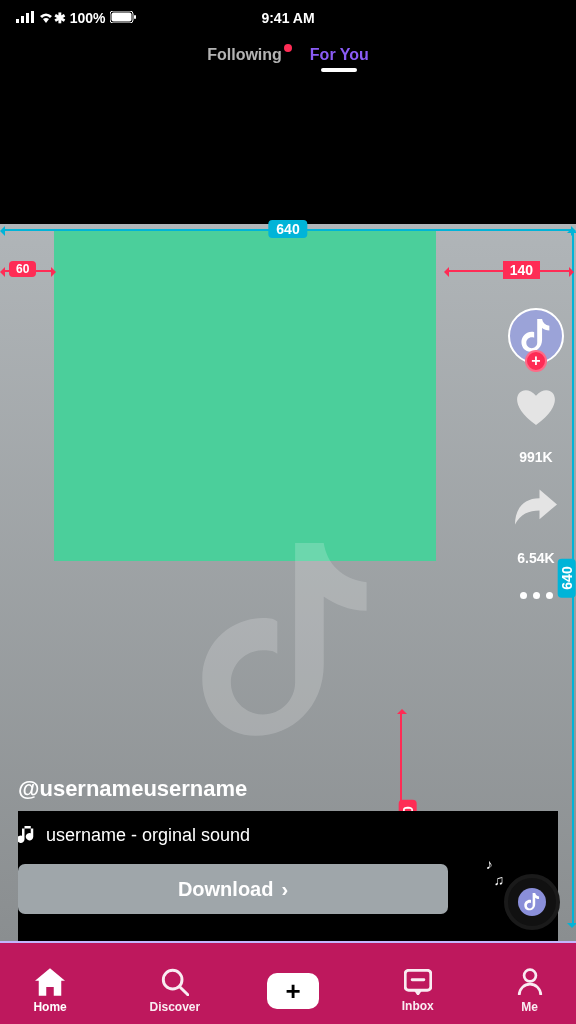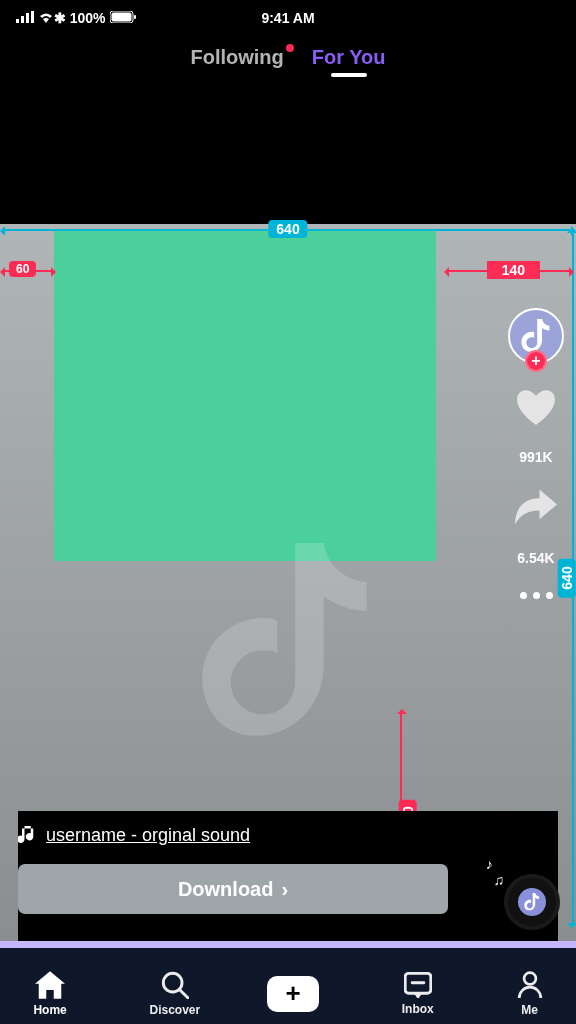--- a/index.html
+++ b/index.html
@@ -1,21 +1,21 @@
 <!DOCTYPE html>
 <html><head>
 <meta charset="utf-8">
 <style>
 *{margin:0;padding:0;box-sizing:border-box;font-family:-apple-system,BlinkMacSystemFont,sans-serif;}
 body{width:576px;height:1024px;background:#000;overflow:hidden;position:relative;}
 .status-bar{height:36px;display:flex;align-items:center;padding:0 16px;color:#fff;font-size:14px;font-weight:600;}
 .status-left,.status-right{display:flex;align-items:center;gap:4px;}
 .status-center{position:absolute;left:50%;transform:translateX(-50%);}
 .top-tabs{display:flex;justify-content:center;gap:28px;padding:10px 0 16px;position:relative;z-index:10;}
-.tab{color:rgba(255,255,255,0.7);font-size:20px;font-weight:700;position:relative;}
+.tab{color:rgba(255,255,255,0.7);font-size:16px;font-weight:700;position:relative;}
 .tab.active{color:#8b5cf6;}
 .tab.active::after{content:'';position:absolute;bottom:-8px;left:50%;transform:translateX(-50%);width:36px;height:4px;background:#fff;border-radius:2px;}
 .tab .dot{position:absolute;top:-2px;right:-10px;width:8px;height:8px;background:#fe2c55;border-radius:50%;}
 .video-area{position:absolute;top:224px;left:0;right:0;bottom:83px;background:linear-gradient(180deg,#b0b5b8,#8a8e90);overflow:visible;}
 .watermark{position:absolute;left:50%;top:50%;transform:translate(-50%,-20%);opacity:0.18;}
 .safe-zone{position:absolute;top:5px;left:54px;width:382px;height:332px;background:#4bcf9b;}
 .dim-top{position:absolute;top:5px;left:2px;right:2px;border-top:2px solid #00b4d8;}
 .dim-top::before,.dim-top::after{content:'';position:absolute;top:-5px;width:0;height:0;border:5px solid transparent;}
 .dim-top::before{left:-2px;border-right-color:#00b4d8;border-left:none;}
 .dim-top::after{right:-2px;border-left-color:#00b4d8;border-right:none;}
@@ -27,45 +27,45 @@
 .dim-right-v .lbl{position:absolute;top:50%;right:-14px;transform:translateY(-50%) rotate(-90deg);background:#00b4d8;color:#fff;font-size:14px;font-weight:700;padding:1px 8px;border-radius:4px;}
 .dim-left{position:absolute;top:46px;left:2px;width:52px;border-top:2px solid #fe2c55;}
 .dim-left::before,.dim-left::after{content:'';position:absolute;top:-5px;width:0;height:0;border:5px solid transparent;}
 .dim-left::before{left:-2px;border-right-color:#fe2c55;border-left:none;}
 .dim-left::after{right:-2px;border-left-color:#fe2c55;border-right:none;}
 .dim-left .lbl{position:absolute;top:-11px;left:7px;background:#fe2c55;color:#fff;font-size:12px;font-weight:700;padding:1px 7px;border-radius:4px;}
 .dim-right{position:absolute;top:46px;right:4px;width:126px;border-top:2px solid #fe2c55;}
 .dim-right::before,.dim-right::after{content:'';position:absolute;top:-5px;width:0;height:0;border:5px solid transparent;}
 .dim-right::before{left:-2px;border-right-color:#fe2c55;border-left:none;}
 .dim-right::after{right:-2px;border-left-color:#fe2c55;border-right:none;}
-.dim-right .lbl{position:absolute;top:-11px;right:32px;background:#fe2c55;color:#fff;font-size:14px;font-weight:700;padding:1px 15px;border-radius:0;}
+.dim-right .lbl{position:absolute;top:-11px;right:32px;background:#fe2c55;color:#fff;font-size:14px;font-weight:700;padding:1px 7px;border-radius:0;}
 .dim-bottom{position:absolute;bottom:16px;left:400px;height:214px;border-left:2px solid #fe2c55;}
 .dim-bottom::before,.dim-bottom::after{content:'';position:absolute;left:-5px;width:0;height:0;border:5px solid transparent;}
 .dim-bottom::before{top:-2px;border-bottom-color:#fe2c55;border-top:none;}
 .dim-bottom::after{bottom:-2px;border-top-color:#fe2c55;border-bottom:none;}
 .dim-bottom .lbl{position:absolute;top:50%;left:-13px;transform:translateY(-50%) rotate(-90deg);background:#fe2c55;color:#fff;font-size:14px;font-weight:700;padding:1px 7px;border-radius:4px;}
 .sidebar{position:absolute;right:12px;top:84px;display:flex;flex-direction:column;align-items:center;gap:20px;}
 .avatar{width:56px;height:56px;border-radius:50%;background:#9ba3d8;display:flex;align-items:center;justify-content:center;position:relative;border:2px solid #fff;}
 .avatar .plus{position:absolute;bottom:-10px;left:50%;transform:translateX(-50%);width:22px;height:22px;background:#fe2c55;border-radius:50%;display:flex;align-items:center;justify-content:center;color:#fff;font-size:16px;font-weight:700;border:2px solid rgba(255,255,255,0.3);}
 .action{display:flex;flex-direction:column;align-items:center;gap:21px;}
 .action-icon{width:44px;height:44px;display:flex;align-items:center;justify-content:center;}
 .action-count{color:#fff;font-size:14px;font-weight:600;}
 .dots{display:flex;gap:6px;margin-top:6px;}
 .dots span{width:7px;height:7px;background:#fff;border-radius:50%;}
 .caption-area{position:absolute;left:18px;bottom:14px;right:140px;}
 .username{color:#fff;font-size:22px;font-weight:700;margin-bottom:10px;}
 .caption{color:rgba(255,255,255,0.92);font-size:18px;line-height:1.55;}
 .sponsored{display:inline-block;background:rgba(255,255,255,0.4);color:#fff;font-size:13px;font-weight:600;padding:3px 8px;border-radius:3px;margin-top:10px;}
 .sound-row{position:absolute;left:18px;right:18px;bottom:83px;height:130px;background:#000;}
-.sound-label{display:flex;align-items:center;gap:10px;color:#fff;font-size:18px;padding-top:14px;text-decoration:underline;}
+.sound-label{display:flex;align-items:center;gap:10px;color:#fff;font-size:18px;padding-top:14px;}
 .cta{margin-top:18px;width:430px;height:50px;background:#9fa6aa;display:flex;align-items:center;justify-content:center;gap:8px;color:#fff;font-size:20px;font-weight:600;border-radius:7px;}
 .disc{position:absolute;right:16px;bottom:94px;width:56px;height:56px;border-radius:50%;background:radial-gradient(circle,#2a2a2a 35%,#111 36%,#111 100%);display:flex;align-items:center;justify-content:center;border:4px solid #1a1a1a;}
 .disc .inner{width:28px;height:28px;border-radius:50%;background:#8a8fd9;display:flex;align-items:center;justify-content:center;}
 .notes{position:absolute;right:72px;bottom:136px;color:#fff;font-size:14px;}
-.bottom-nav{position:absolute;bottom:0;left:0;right:0;height:83px;background:#0f172a;border-top:7px solid #c4b5fd;display:flex;justify-content:space-around;align-items:center;padding-top:15px;}
+.bottom-nav{position:absolute;bottom:0;left:0;right:0;height:83px;background:#be185d;border-top:2px solid #c4b5fd;display:flex;justify-content:space-around;align-items:center;padding-top:15px;}
 .nav-item{display:flex;flex-direction:column;align-items:center;gap:4px;color:#fff;}
 .nav-item .label{font-size:12px;font-weight:600;}
 .nav-item.dim{opacity:0.92;margin-left:16px;}
 .create-btn{width:52px;height:36px;background:#fff;border-radius:10px;display:flex;align-items:center;justify-content:center;position:relative;}
 .create-btn::before{content:'';position:absolute;left:-5px;top:0;bottom:0;width:12px;background:#00f2ea;border-radius:10px 0 0 10px;z-index:-1;}
 .create-btn::after{content:'';position:absolute;right:-5px;top:0;bottom:0;width:12px;background:#fe2c55;border-radius:0 10px 10px 0;z-index:-1;}
 .create-btn .plus{color:#000;font-size:26px;font-weight:700;}
 </style>
 </head>
 <body>
@@ -145,20 +145,21 @@
       <div class="action-count">6.54K</div>
     </div>
     <div class="dots">
         <span></span>
         <span></span>
         <span></span>
       </div>
   </div>
 
   <div class="caption-area">
+    <div class="username">@usernameusername</div>
     <div class="caption">Placeholder text placeholder text placeholder text placeholder text placeholder text placeholder text placeholder text  placeholder text</div>
     <div class="sponsored">Sponsored</div>
   </div>
 </div>
 
 <div class="sound-row">
   <div class="sound-label">
     <svg width="18" height="20" viewBox="0 0 14 16">
         <path d="M5 0v10.5a3 3 0 1 1-2-2.8V2h9v6.5a3 3 0 1 1-2-2.8V0H5z" fill="#fff"></path>
       </svg>

